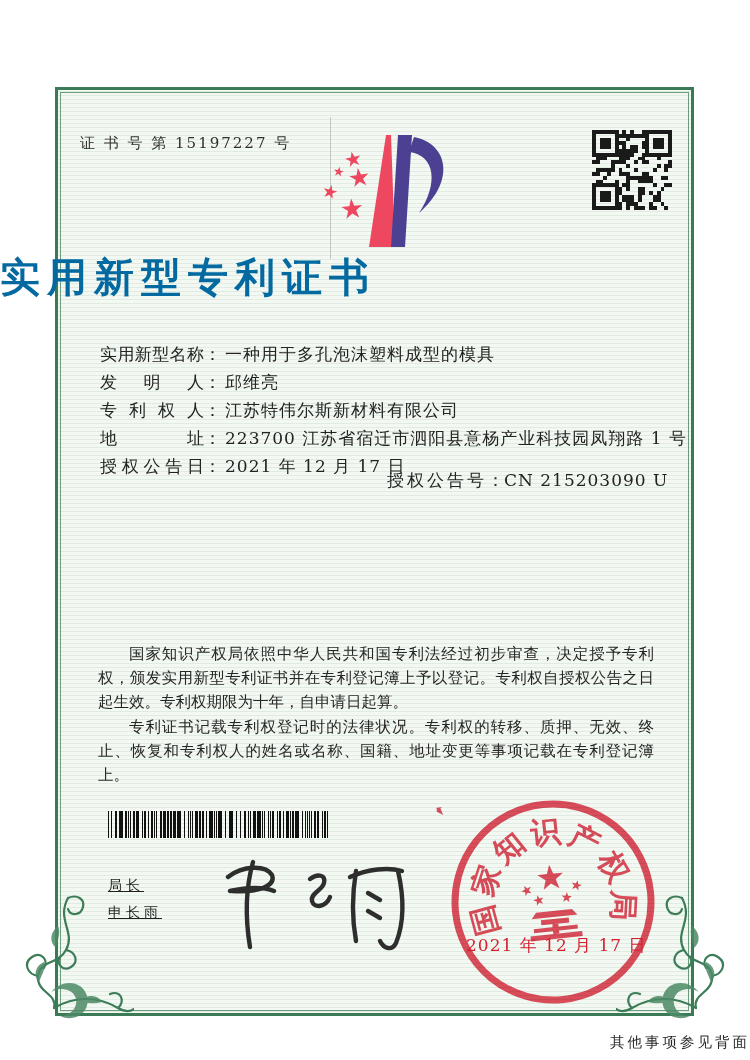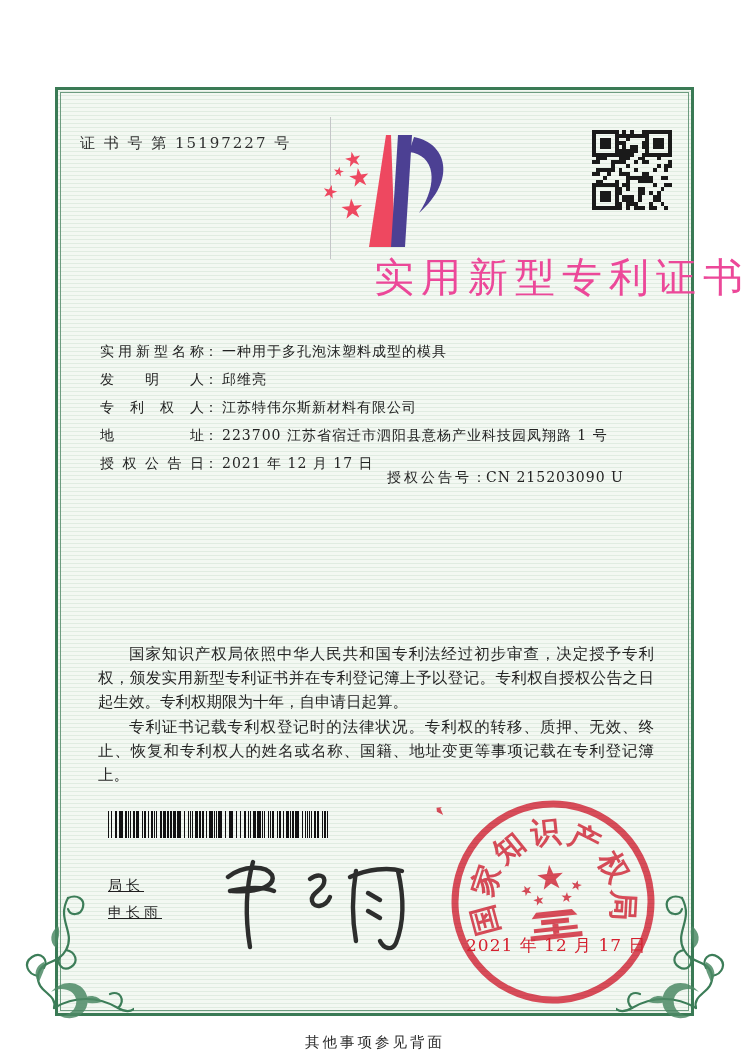--- a/index.html
+++ b/index.html
@@ -22,43 +22,43 @@
   .frame-inner{
     position:absolute;left:60px;top:78px;width:629px;height:919px;
     border:1px solid #6d9b80;box-sizing:border-box;pointer-events:none;
   }
   .cert-no{position:absolute;left:80px;top:120px;font-size:15px;letter-spacing:2px;color:#2e2e2e;}
   .logo{position:absolute;left:300px;top:103px;width:170px;height:142px;}
   .logo .vline{position:absolute;left:30px;top:0;width:1px;height:142px;background:#c4c6c8;}
   .logo .star{position:absolute;color:#ee4860;line-height:1;}
   .qr{position:absolute;left:592px;top:116px;width:80px;height:80px;}
   .title{
-    position:absolute;left:0;right:0;top:236px;text-align:right;
-    font-size:40px;font-weight:400;letter-spacing:7px;color:#ec4899;
+    position:absolute;left:0;right:0;top:236px;text-align:left;
+    font-size:40px;font-weight:700;letter-spacing:7px;color:#0369a1;
   }
   .fields{position:absolute;left:100px;top:329px;width:560px;}
-  .row{position:relative;height:28px;font-size:14px;white-space:nowrap;}
+  .row{position:relative;height:28px;font-size:17px;white-space:nowrap;}
   .row .lbl{display:inline-block;width:104px;text-align:justify;text-align-last:justify;letter-spacing:0;}
   .row .colon{display:inline-block;margin:0 4px 0 0;}
   .row .val{letter-spacing:1px;}
   .row .grant{position:absolute;left:287px;top:14px;}
   .row .grant .g-lbl{letter-spacing:3px;}
   .paras{position:absolute;left:98px;top:628px;width:556px;font-size:15.5px;line-height:1.56;color:#262626;}
   .paras p{margin:0;text-indent:2em;text-align:justify;}
   .barcode{position:absolute;left:108px;top:797px;width:226px;height:27px;}
   .director{position:absolute;left:108px;top:858px;font-size:14px;letter-spacing:4px;color:#1f1f1f;line-height:1.95;text-decoration:underline;}
   .signature{position:absolute;left:198px;top:833px;width:215px;height:112px;}
   .seal{position:absolute;left:447px;top:782px;width:212px;height:212px;opacity:0.9;mix-blend-mode:multiply;}
   .seal svg{transform:rotate(-6deg);}
   .seal-date{
     position:absolute;left:466px;top:920px;width:190px;
     color:#d5202f;font-size:17px;letter-spacing:1px;white-space:nowrap;z-index:6;
   }
   .page-footer{position:absolute;left:0;right:0;top:976px;text-align:center;font-size:13.5px;letter-spacing:2px;color:#333;}
-  .back-note{position:absolute;left:0;right:0;top:1019px;text-align:center;font-size:14.5px;letter-spacing:3px;color:#2a2a2a;}
+  .back-note{position:absolute;left:0;right:0;top:1019px;text-align:right;font-size:14.5px;letter-spacing:3px;color:#2a2a2a;}
   .flourish{position:absolute;width:138px;height:136px;z-index:2;}
   .flourish.bl{left:-4px;top:878px;}
   .flourish.br{right:-4px;top:878px;transform:scaleX(-1);}
 </style>
 </head>
 <body>
 
 <div class="page">
 
   <div class="paper"></div>

